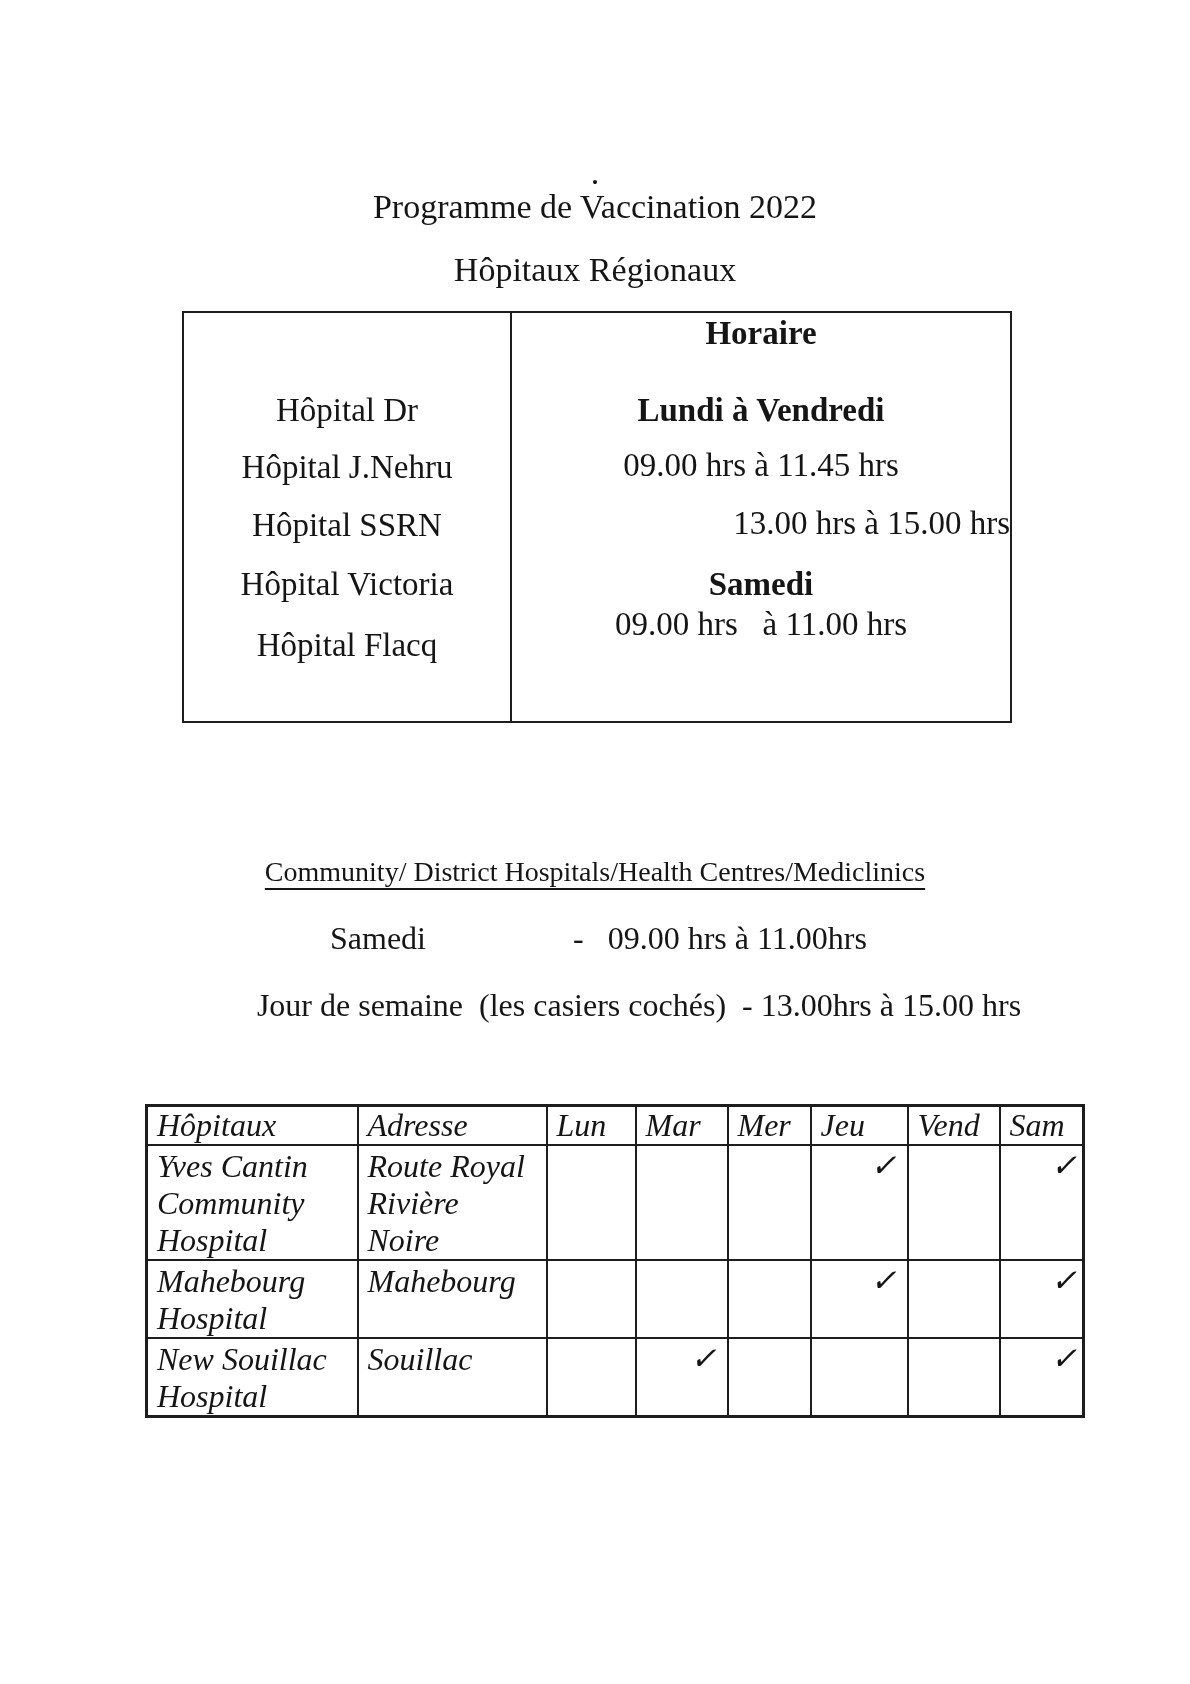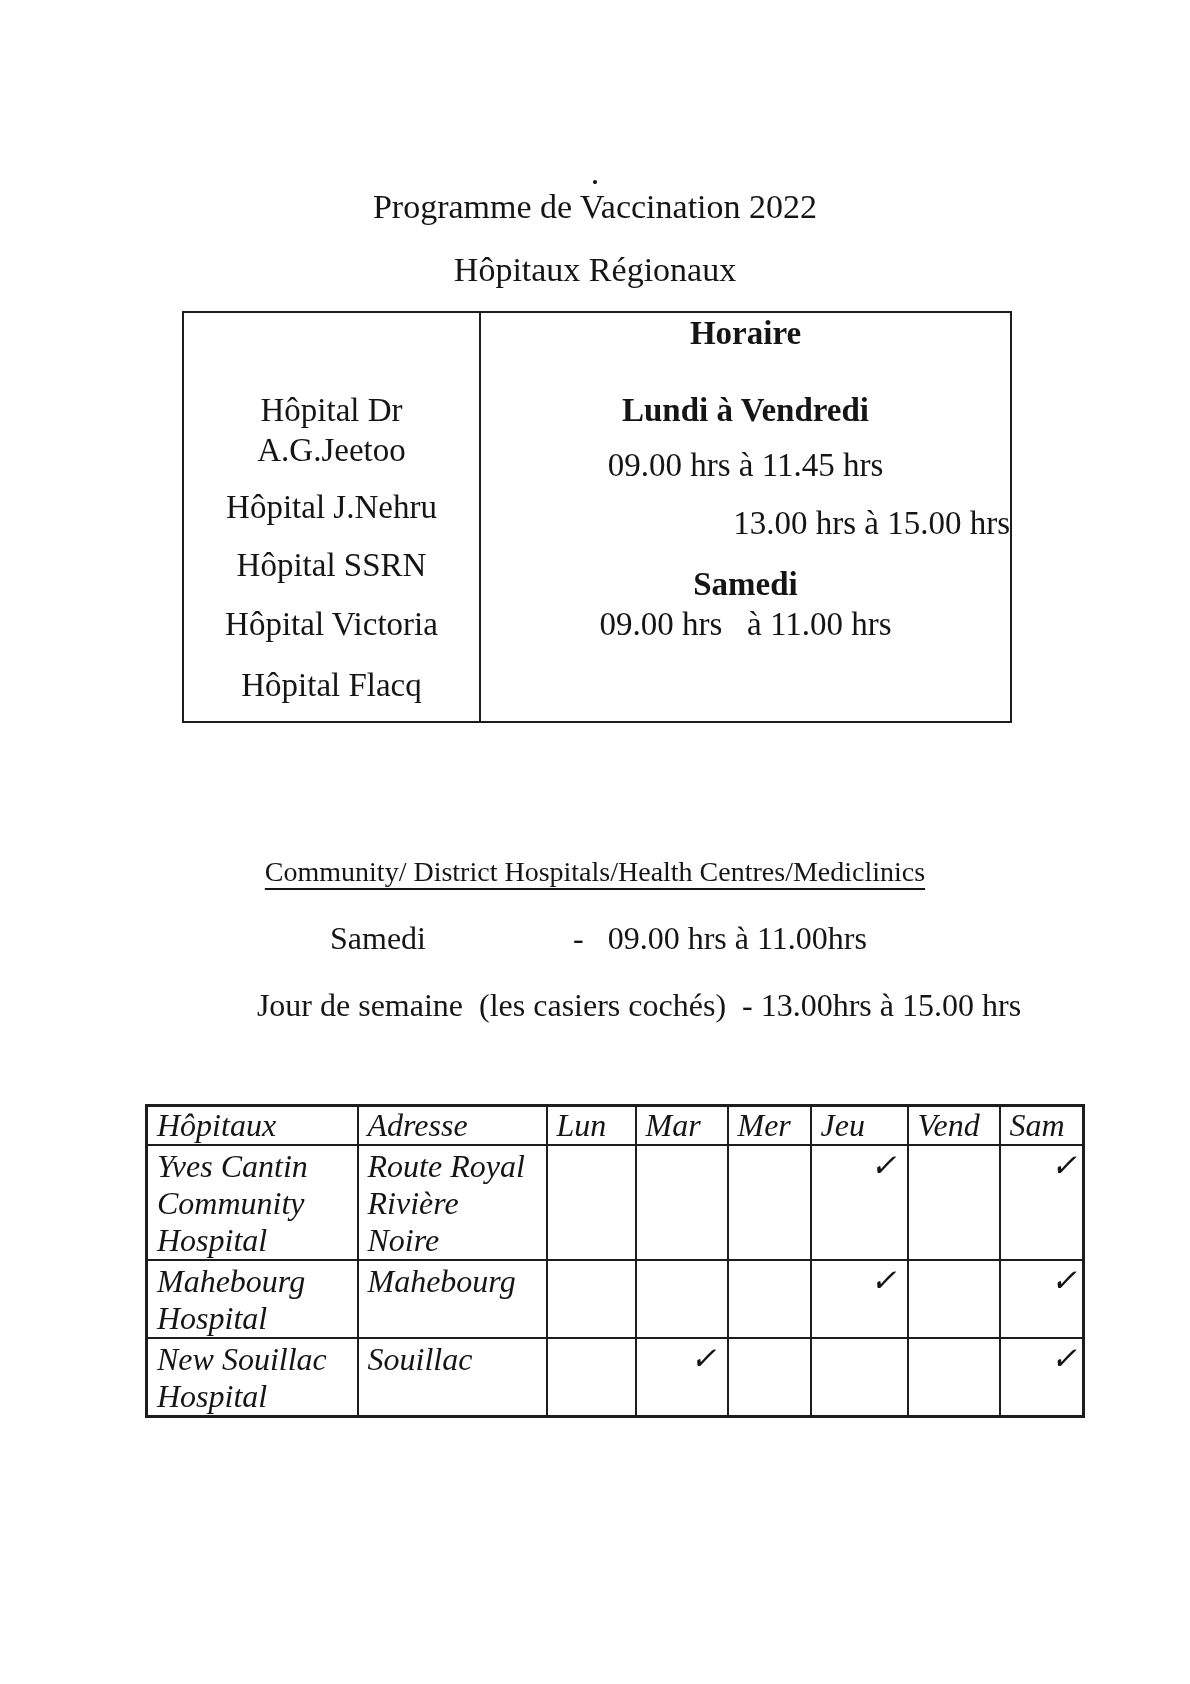--- a/index.html
+++ b/index.html
@@ -22,21 +22,21 @@
   .doc-subtitle{top:250px;font-size:34px;line-height:40px;}
 
   
   .t1{
     left:182px;top:311px;width:830px;height:412px;
     border:2px solid #1d1d1d;
     box-sizing:border-box;
     display:flex;
   }
   .t1-left{
-    width:297px;box-sizing:border-box;
+    width:328px;box-sizing:border-box;
     border-right:2px solid #1d1d1d;
     text-align:center;
   }
   .t1-right{flex:1;text-align:center;}
   .t1 .line{font-size:33px;line-height:40px;}
   .t1 .bold{font-weight:bold;}
   
   .h-dr{margin-top:77px;}
   .h-jeetoo{margin-top:0;}
   .h-nehru{margin-top:17px;}
@@ -94,21 +94,20 @@
 
 <div class="page">
 
   <div class="abs center stray-dot">.</div>
   <div class="abs center doc-title">Programme de Vaccination 2022</div>
   <div class="abs center doc-subtitle">Hôpitaux Régionaux</div>
 
   <div class="abs t1">
     <div class="t1-left">
       <div class="line h-dr">Hôpital Dr</div>
-      <div class="line h-jeetoo">A.G.Jeetoo</div>
       <div class="line h-nehru">Hôpital J.Nehru</div>
       <div class="line h-ssrn">Hôpital SSRN</div>
       <div class="line h-victoria">Hôpital Victoria</div>
       <div class="line h-flacq">Hôpital Flacq</div>
     </div>
     <div class="t1-right">
       <div class="line bold s-header">Horaire</div>
       <div class="line bold s-weekdays">Lundi à Vendredi</div>
       <div class="line s-slot1 pre">09.00 hrs à 11.45 hrs</div>
       <div class="line s-slot2 pre">13.00 hrs à 15.00 hrs</div>

